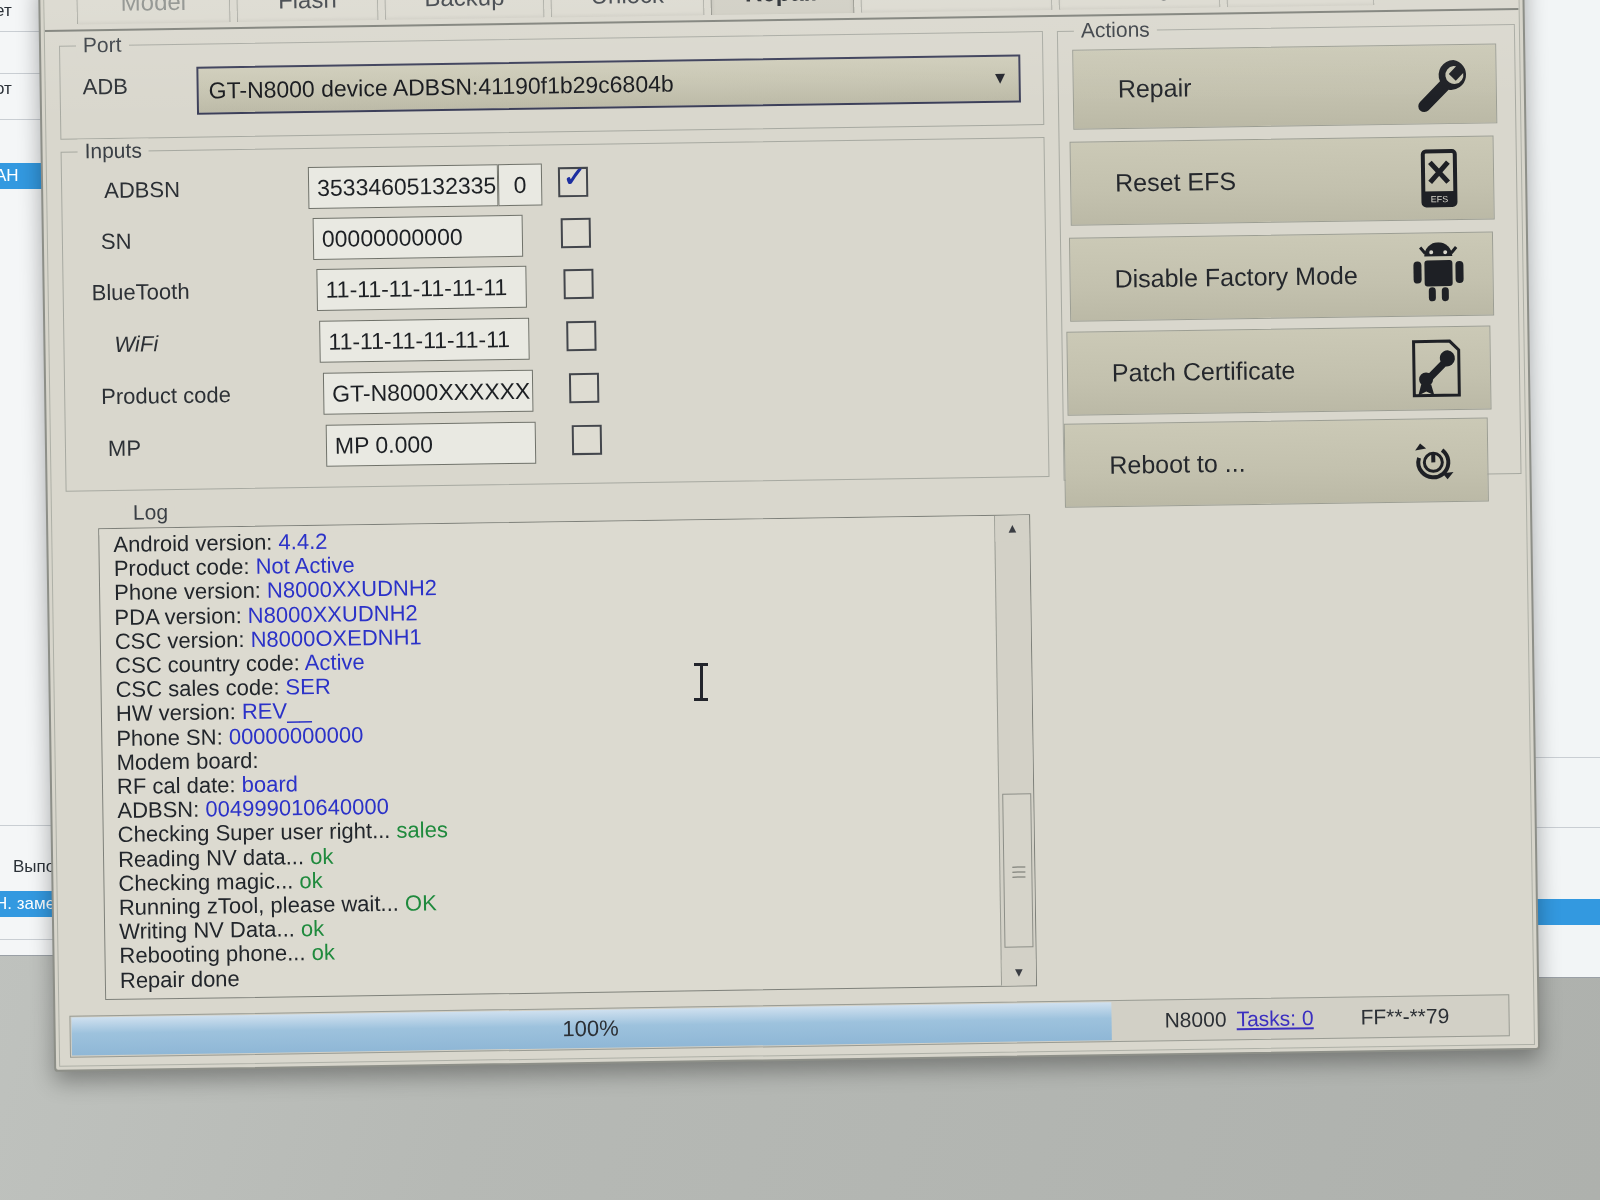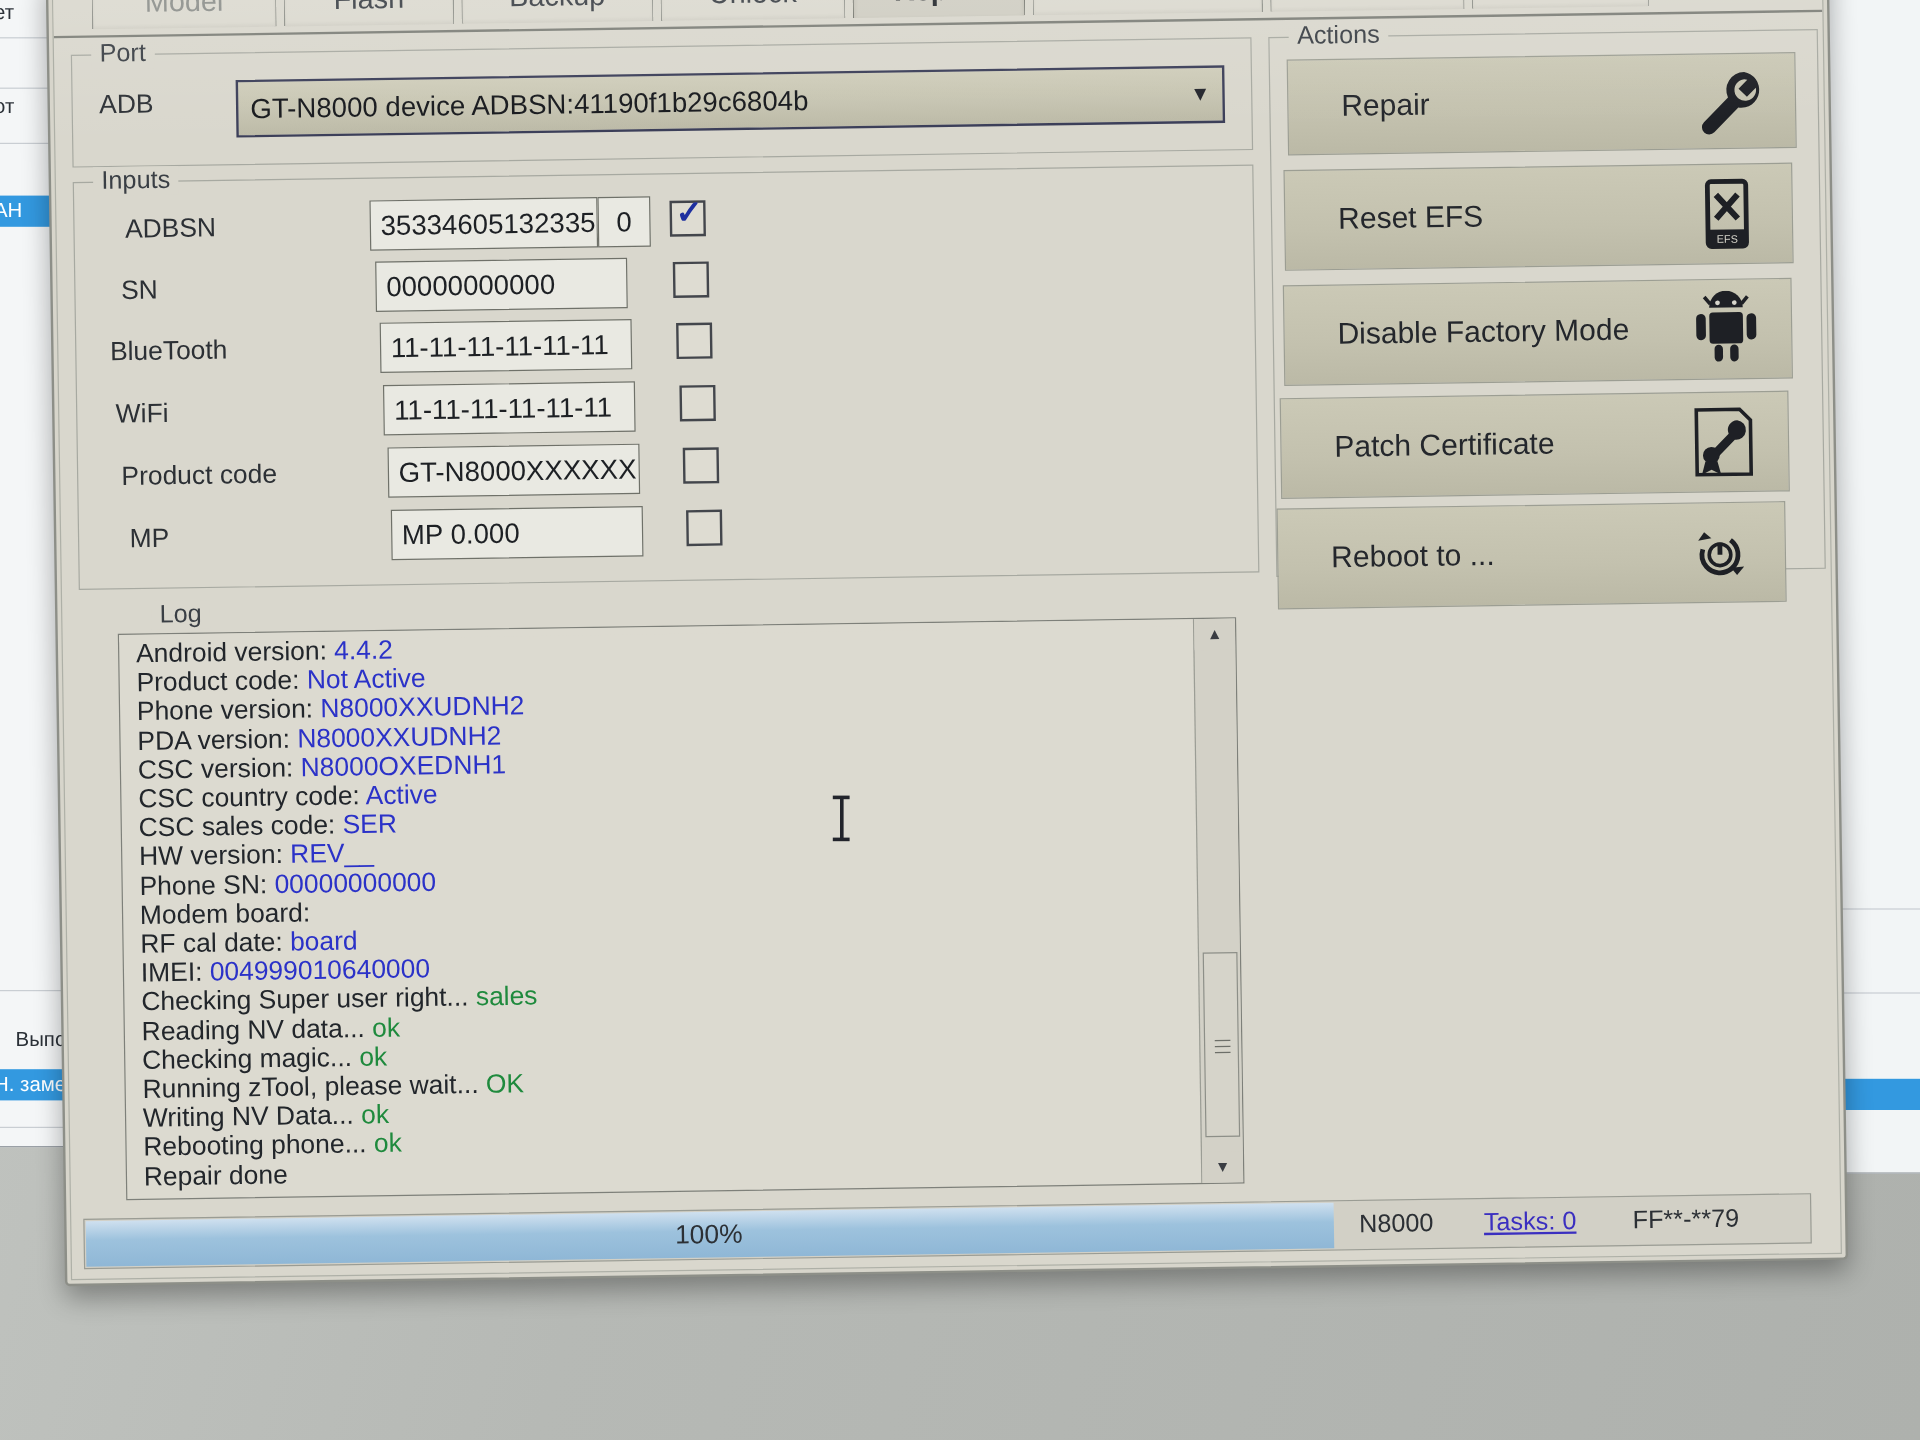--- a/index.html
+++ b/index.html
@@ -168,21 +168,21 @@
         </div>
 
       <div class="flabel" style="left:38px;top:77px;">SN</div>
       <div class="tfield" style="left:250px;top:69px;width:210px;">00000000000</div>
       <div class="chk" style="left:498px;top:73px;"></div>
 
       <div class="flabel" style="left:28px;top:128px;">BlueTooth</div>
       <div class="tfield" style="left:253px;top:120px;width:210px;">11-11-11-11-11-11</div>
       <div class="chk" style="left:500px;top:124px;"></div>
 
-      <div class="flabel" style="left:32px;top:180px;">WiFi</div>
+      <div class="flabel" style="left:50px;top:180px;font-style:italic;">WiFi</div>
       <div class="tfield" style="left:255px;top:172px;width:210px;">11-11-11-11-11-11</div>
       <div class="chk" style="left:502px;top:176px;"></div>
 
       <div class="flabel" style="left:36px;top:232px;">Product code</div>
       <div class="tfield" style="left:258px;top:224px;width:210px;">GT-N8000XXXXXX</div>
       <div class="chk" style="left:504px;top:228px;"></div>
 
       <div class="flabel" style="left:42px;top:284px;">MP</div>
       <div class="tfield" style="left:260px;top:276px;width:210px;">MP 0.000</div>
       <div class="chk" style="left:506px;top:280px;"></div>
@@ -198,21 +198,21 @@
           <div><span>Product code: </span><span class="lv">Not Active</span></div>
           <div><span>Phone version: </span><span class="lv">N8000XXUDNH2</span></div>
           <div><span>PDA version: </span><span class="lv">N8000XXUDNH2</span></div>
           <div><span>CSC version: </span><span class="lv">N8000OXEDNH1</span></div>
           <div><span>CSC country code: </span><span class="lv">Active</span></div>
           <div><span>CSC sales code: </span><span class="lv">SER</span></div>
           <div><span>HW version: </span><span class="lv">REV__</span></div>
           <div><span>Phone SN: </span><span class="lv">00000000000</span></div>
           <div><span>Modem board:</span></div>
           <div><span>RF cal date: </span><span class="lv">board</span></div>
-          <div><span>IMEI: </span><span class="lv">004999010640000</span></div>
+          <div><span>ADBSN: </span><span class="lv">004999010640000</span></div>
           <div><span>Checking Super user right... </span><span class="lg">sales</span></div>
           <div><span>Reading NV data... </span><span class="lg">ok</span></div>
           <div><span>Checking magic... </span><span class="lg">ok</span></div>
           <div><span>Running zTool, please wait... </span><span class="lg">OK</span></div>
           <div><span>Writing NV Data... </span><span class="lg">ok</span></div>
           <div><span>Rebooting phone... </span><span class="lg">ok</span></div>
           <div><span>Repair done</span></div>
         </div>
       <div class="clip-top"></div>
 
@@ -290,21 +290,21 @@
             <circle cx="32" cy="34" r="9" fill="none" stroke="#1e2025" stroke-width="3"></circle>
             <path d="M32 24v10" stroke="#1e2025" stroke-width="4"></path>
           </svg>
         </span>
       </div>
     </div>
 
     <div id="statusbar">
       <div id="progress" style="width: 1040px;"></div>
       <div id="progresstext">100%</div>
-      <div class="stat" style="left:1062px;">N8000</div>
+      <div class="stat" style="left:1094px;">N8000</div>
       <div class="stat statlink" style="left:1166px;">Tasks: 0</div>
       <div class="stat" style="left:1290px;">FF**-**79</div>
     </div>
 
     <div class="glare" style="left:0;top:0;width:100%;height:140px;"></div>
   </div>
 </div>
 
 <div id="caret">
   <div class="ch" style="top:0;"></div>

